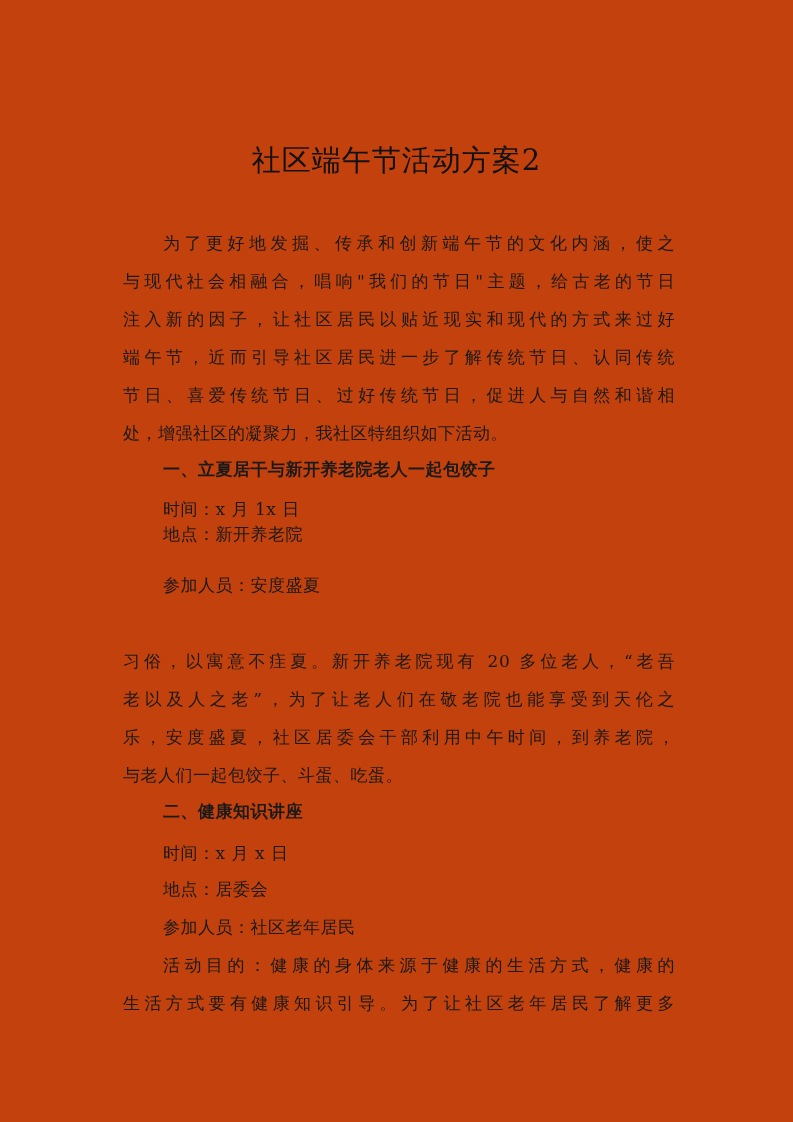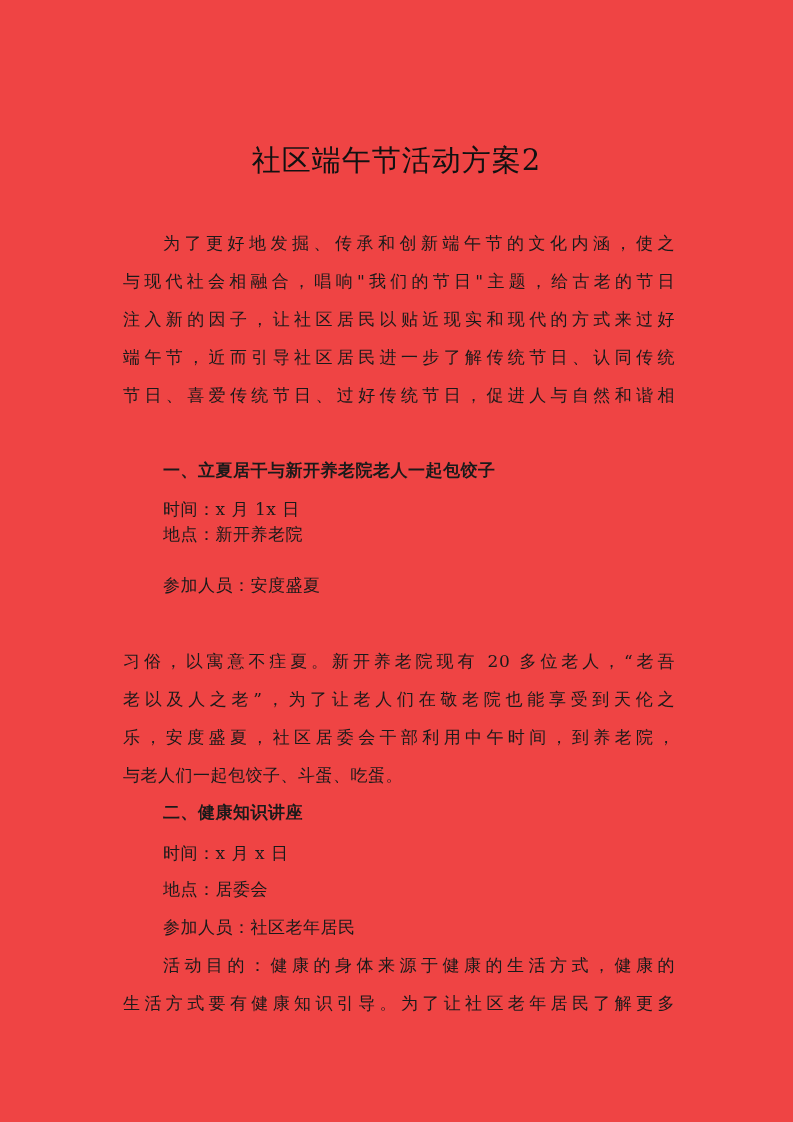--- a/index.html
+++ b/index.html
@@ -1,48 +1,49 @@
 <!DOCTYPE html>
 <html><head>
 <meta charset="utf-8">
 <style>
   html, body { margin: 0; padding: 0; background: #ffffff; }
   body { width: 793px; height: 1122px; position: relative; overflow: hidden; }
-  .page { position: absolute; left: 0; top: 0; width: 793px; height: 1122px; background: #ef4444; }
+  .page { position: absolute; left: 0; top: 0; width: 793px; height: 1122px; background: #c2410c; }
   .title {
     position: absolute; left: 0; top: 138px; width: 793px; text-align: center;
     font-family: "DejaVu Serif", "Liberation Serif", serif;
     font-size: 29px; color: #111; letter-spacing: 1px; line-height: 44px;
   }
   .line {
     position: absolute; left: 123px; width: 552px;
     font-family: "DejaVu Serif", "Liberation Serif", serif;
     font-size: 17px; color: #1a1a1a; line-height: 38px; height: 38px;
     white-space: nowrap; text-align: justify; text-align-last: justify;
     letter-spacing: 0.5px;
   }
   .line.last { text-align-last: left; }
   .line.indent { left: 163px; width: 512px; }
   .line.short { text-align-last: left; }
   .heading {
-    font-family: Liberation Serif, serif;
+    font-family: Liberation Mono, monospace;
     font-weight: bold; letter-spacing: 0.5px;
   }
 </style>
 </head>
 <body>
 
 <div class="page">
   <div class="title">社区端午节活动方案2</div>
 
   <div class="line indent" style="top:224px">为了更好地发掘、传承和创新端午节的文化内涵，使之</div>
   <div class="line" style="top:262px">与现代社会相融合，唱响"我们的节日"主题，给古老的节日</div>
   <div class="line" style="top:300px">注入新的因子，让社区居民以贴近现实和现代的方式来过好</div>
   <div class="line" style="top:338px">端午节，近而引导社区居民进一步了解传统节日、认同传统</div>
   <div class="line" style="top:376px">节日、喜爱传统节日、过好传统节日，促进人与自然和谐相</div>
+  <div class="line last" style="top:414px">处，增强社区的凝聚力，我社区特组织如下活动。</div>
 
   <div class="line indent short heading" style="top:452px">一、立夏居干与新开养老院老人一起包饺子</div>
   <div class="line indent short" style="top:490px">时间：x 月 1x 日</div>
   <div class="line indent short" style="top:515px">地点：新开养老院</div>
   <div class="line indent short" style="top:566px">参加人员：安度盛夏</div>
   <div class="line" style="top:642px">习俗，以寓意不疰夏。新开养老院现有 20 多位老人，“老吾</div>
   <div class="line" style="top:680px">老以及人之老”，为了让老人们在敬老院也能享受到天伦之</div>
   <div class="line" style="top:718px">乐，安度盛夏，社区居委会干部利用中午时间，到养老院，</div>
   <div class="line last" style="top:756px">与老人们一起包饺子、斗蛋、吃蛋。</div>
 

